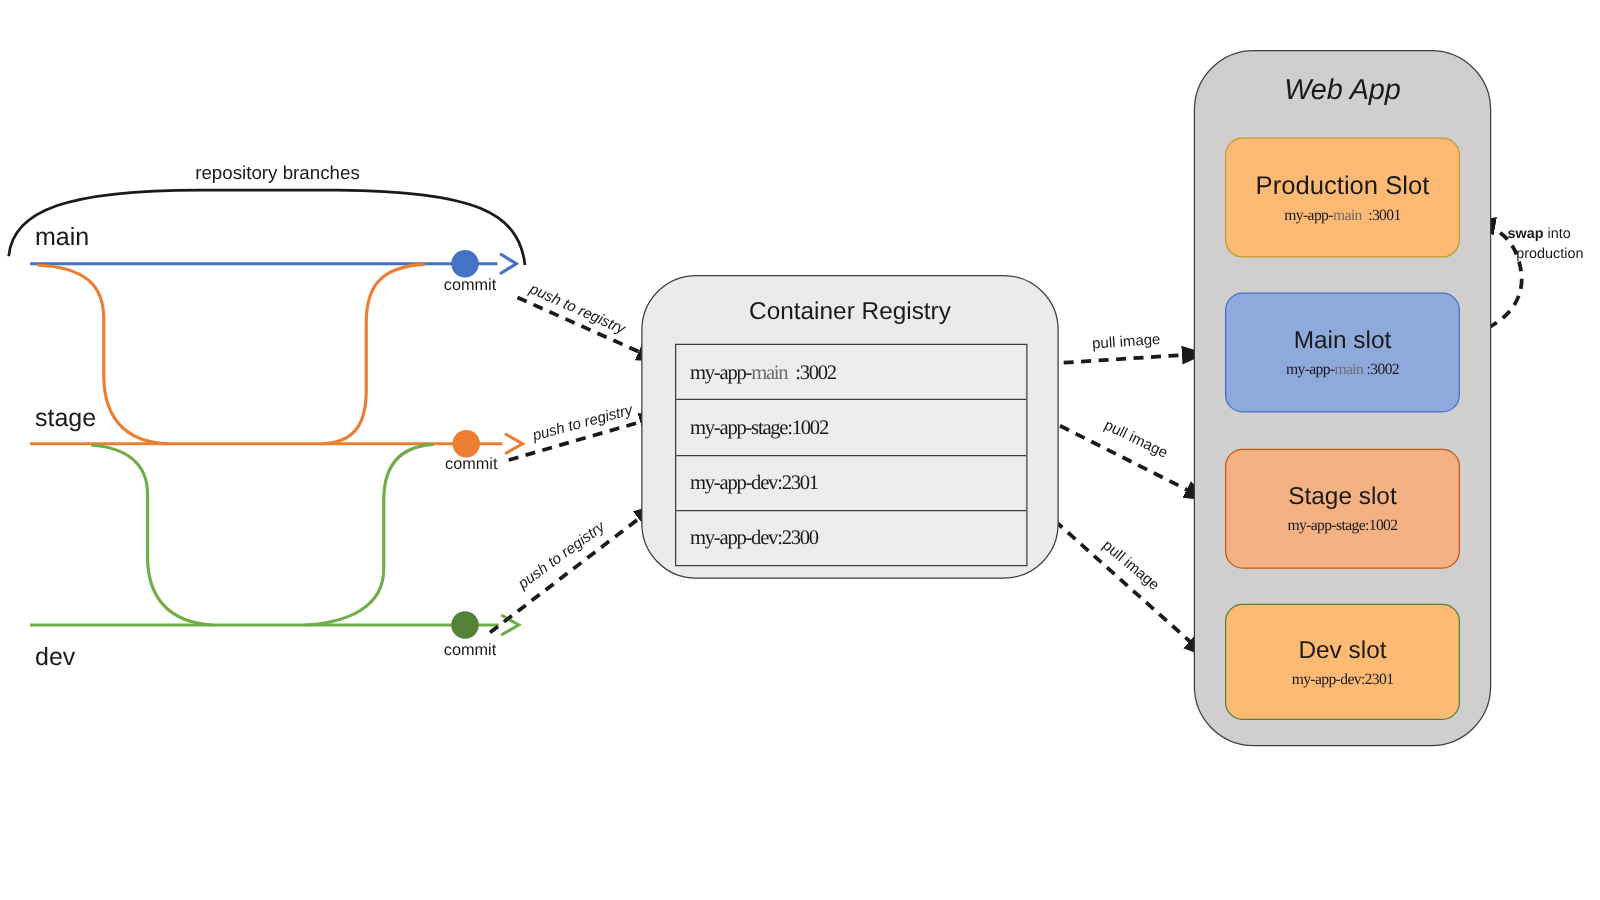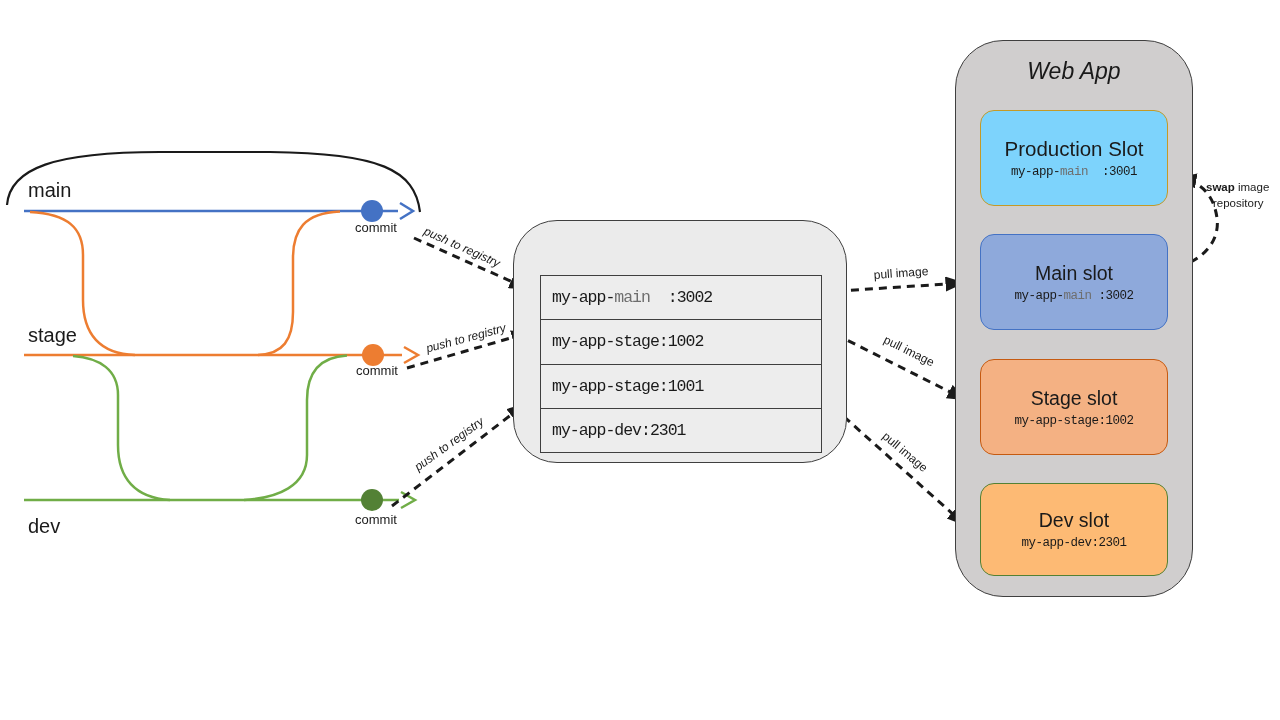--- a/index.html
+++ b/index.html
@@ -17,21 +17,21 @@
   .swap-lbl .l2{padding-left:7px;}
 
   .registry-box{left:513px;top:220px;width:334px;height:243px;background:#EBEBEB;
                 border:1.6px solid #3F3F3F;border-radius:44px;box-sizing:border-box;}
   .registry-title{left:513px;top:238px;width:334px;text-align:center;font-size:19.5px;}
   .registry-table{left:540px;top:275px;width:282px;height:178px;border:1.5px solid #3F3F3F;
                   box-sizing:border-box;display:flex;flex-direction:column;background:#EDEDED;}
   .registry-row{flex:1;display:flex;align-items:center;padding-left:11px;
                 border-top:1.5px solid #3F3F3F;box-sizing:border-box;}
   .registry-row:first-child{border-top:none;}
-  .mono{font-family:Liberation Mono, monospace;white-space:pre;}
+  .mono{font-family:Liberation Serif, serif;white-space:pre;}
   .registry-row .mono{font-size:16.5px;letter-spacing:-1px;}
   .seg-mid{color:#6e6e6e;}
 
   .webapp-box{left:955px;top:40px;width:238px;height:557px;background:#D0CECE;
               border:1.6px solid #3F3F3F;border-radius:48px;box-sizing:border-box;}
   .webapp-title{left:955px;top:58px;width:238px;text-align:center;font-size:23px;font-style:italic;}
   .slot{left:980px;width:188px;border:1.6px solid;border-radius:14px;box-sizing:border-box;
         display:flex;flex-direction:column;align-items:center;justify-content:center;gap:4px;}
   .slot-title{font-size:19.5px;white-space:nowrap;}
   .slot-sub{font-size:12.5px;letter-spacing:-0.5px;}
@@ -71,74 +71,76 @@
     <path d="M 407 368 L 528 333" fill="none" stroke="#1a1a1a" stroke-width="3" stroke-dasharray="8 6" marker-end="url(#mArrow)"></path>
     <path d="M 392 506 L 524 405" fill="none" stroke="#1a1a1a" stroke-width="3" stroke-dasharray="8 6" marker-end="url(#mArrow)"></path>
 
     <path d="M 823 292 L 962 283" fill="none" stroke="#1a1a1a" stroke-width="3" stroke-dasharray="8 6" marker-end="url(#mArrow)"></path>
     <path d="M 823 328 L 964 399" fill="none" stroke="#1a1a1a" stroke-width="3" stroke-dasharray="8 6" marker-end="url(#mArrow)"></path>
     <path d="M 823 398 L 964 524" fill="none" stroke="#1a1a1a" stroke-width="3" stroke-dasharray="8 6" marker-end="url(#mArrow)"></path>
 
     <path d="M 1164 271 C 1205 263 1220 240 1217 218 C 1214 196 1202 182 1180 178" fill="none" stroke="#1a1a1a" stroke-width="3" stroke-dasharray="8 6" marker-end="url(#mArrow)"></path>
   </svg>
 
+  <div class="abs caption" style="left:110px;top:130px;width:224px;">repository branches</div>
 
   <div class="abs branch-name" style="left:28px;top:179px;">main</div>
   <div class="abs branch-name" style="left:28px;top:324px;">stage</div>
   <div class="abs branch-name" style="left:28px;top:467px;margin-top:48px;">dev</div>
 
   <div class="abs commit-lbl" style="left:346px;top:220px;">commit</div>
   <div class="abs commit-lbl" style="left:347px;top:363px;">commit</div>
   <div class="abs commit-lbl" style="left:346px;top:512px;">commit</div>
 
   <div class="abs arrow-lbl push-lbl" style="left:407px;top:240px;transform:rotate(24deg);">push to registry</div>
   <div class="abs arrow-lbl push-lbl" style="left:411px;top:331px;transform:rotate(-15deg);">push to registry</div>
   <div class="abs arrow-lbl push-lbl" style="left:394px;top:437px;transform:rotate(-36deg);">push to registry</div>
 
   <div class="abs arrow-lbl pull-lbl" style="left:866px;top:266px;transform:rotate(-4deg);">pull image</div>
   <div class="abs arrow-lbl pull-lbl" style="left:874px;top:344px;transform:rotate(26deg);">pull image</div>
   <div class="abs arrow-lbl pull-lbl" style="left:870px;top:445px;transform:rotate(40deg);">pull image</div>
 
   <div class="abs registry-box"></div>
+  <div class="abs registry-title">Container Registry</div>
   <div class="abs registry-table">
     <div class="registry-row">
       <span class="mono"><span>my-app-</span><span class="seg-mid">main</span><span>  :3002</span></span>
     </div>
     <div class="registry-row">
       <span class="mono"><span>my-app-stage:1002</span><span class="seg-mid"></span><span></span></span>
     </div>
     <div class="registry-row">
-      <span class="mono"><span>my-app-stage:1001</span><span class="seg-mid"></span><span></span></span>
+      <span class="mono"><span>my-app-dev:2301</span><span class="seg-mid"></span><span></span></span>
     </div>
     <div class="registry-row">
-      <span class="mono"><span>my-app-dev:2301</span><span class="seg-mid"></span><span></span></span>
+      <span class="mono"><span>my-app-dev:2300</span><span class="seg-mid"></span><span></span></span>
     </div>
   </div>
 
   <div class="abs webapp-box"></div>
   <div class="abs webapp-title">Web App</div>
 
-  <div class="abs slot" style="top: 110px; height: 96px; background-color: #7dd3fc; border-color: rgb(196, 154, 38);">
+  <div class="abs slot" style="top: 110px; height: 96px; background-color: #fdba74; border-color: rgb(196, 154, 38);">
     <div class="slot-title" style="font-size:20.5px;">Production Slot</div>
     <div class="slot-sub mono"><span>my-app-</span><span class="seg-mid">main</span><span>  :3001</span></div>
   </div>
 
   <div class="abs slot" style="top: 234px; height: 96px; background-color: rgb(142, 169, 219); border-color: rgb(68, 114, 196);">
     <div class="slot-title">Main slot</div>
     <div class="slot-sub mono"><span>my-app-</span><span class="seg-mid">main</span><span> :3002</span></div>
   </div>
 
   <div class="abs slot" style="top: 359px; height: 96px; background-color: rgb(244, 177, 131); border-color: rgb(197, 90, 17);">
     <div class="slot-title">Stage slot</div>
     <div class="slot-sub mono"><span>my-app-stage:1002</span><span class="seg-mid"></span><span></span></div>
   </div>
 
   <div class="abs slot" style="top: 483px; height: 93px; background-color: #fdba74; border-color: rgb(83, 129, 53);">
     <div class="slot-title">Dev slot</div>
     <div class="slot-sub mono"><span>my-app-dev:2301</span><span class="seg-mid"></span><span></span></div>
   </div>
 
   <div class="abs swap-lbl" style="left:1206px;top:180px;">
-    <div><b>swap</b><span> image</span></div>
-    <div class="l2">repository</div>
+    <div><b>swap</b><span> into</span></div>
+    <div class="l2">production</div>
   </div>
 
 </div>
 
 </body></html>

